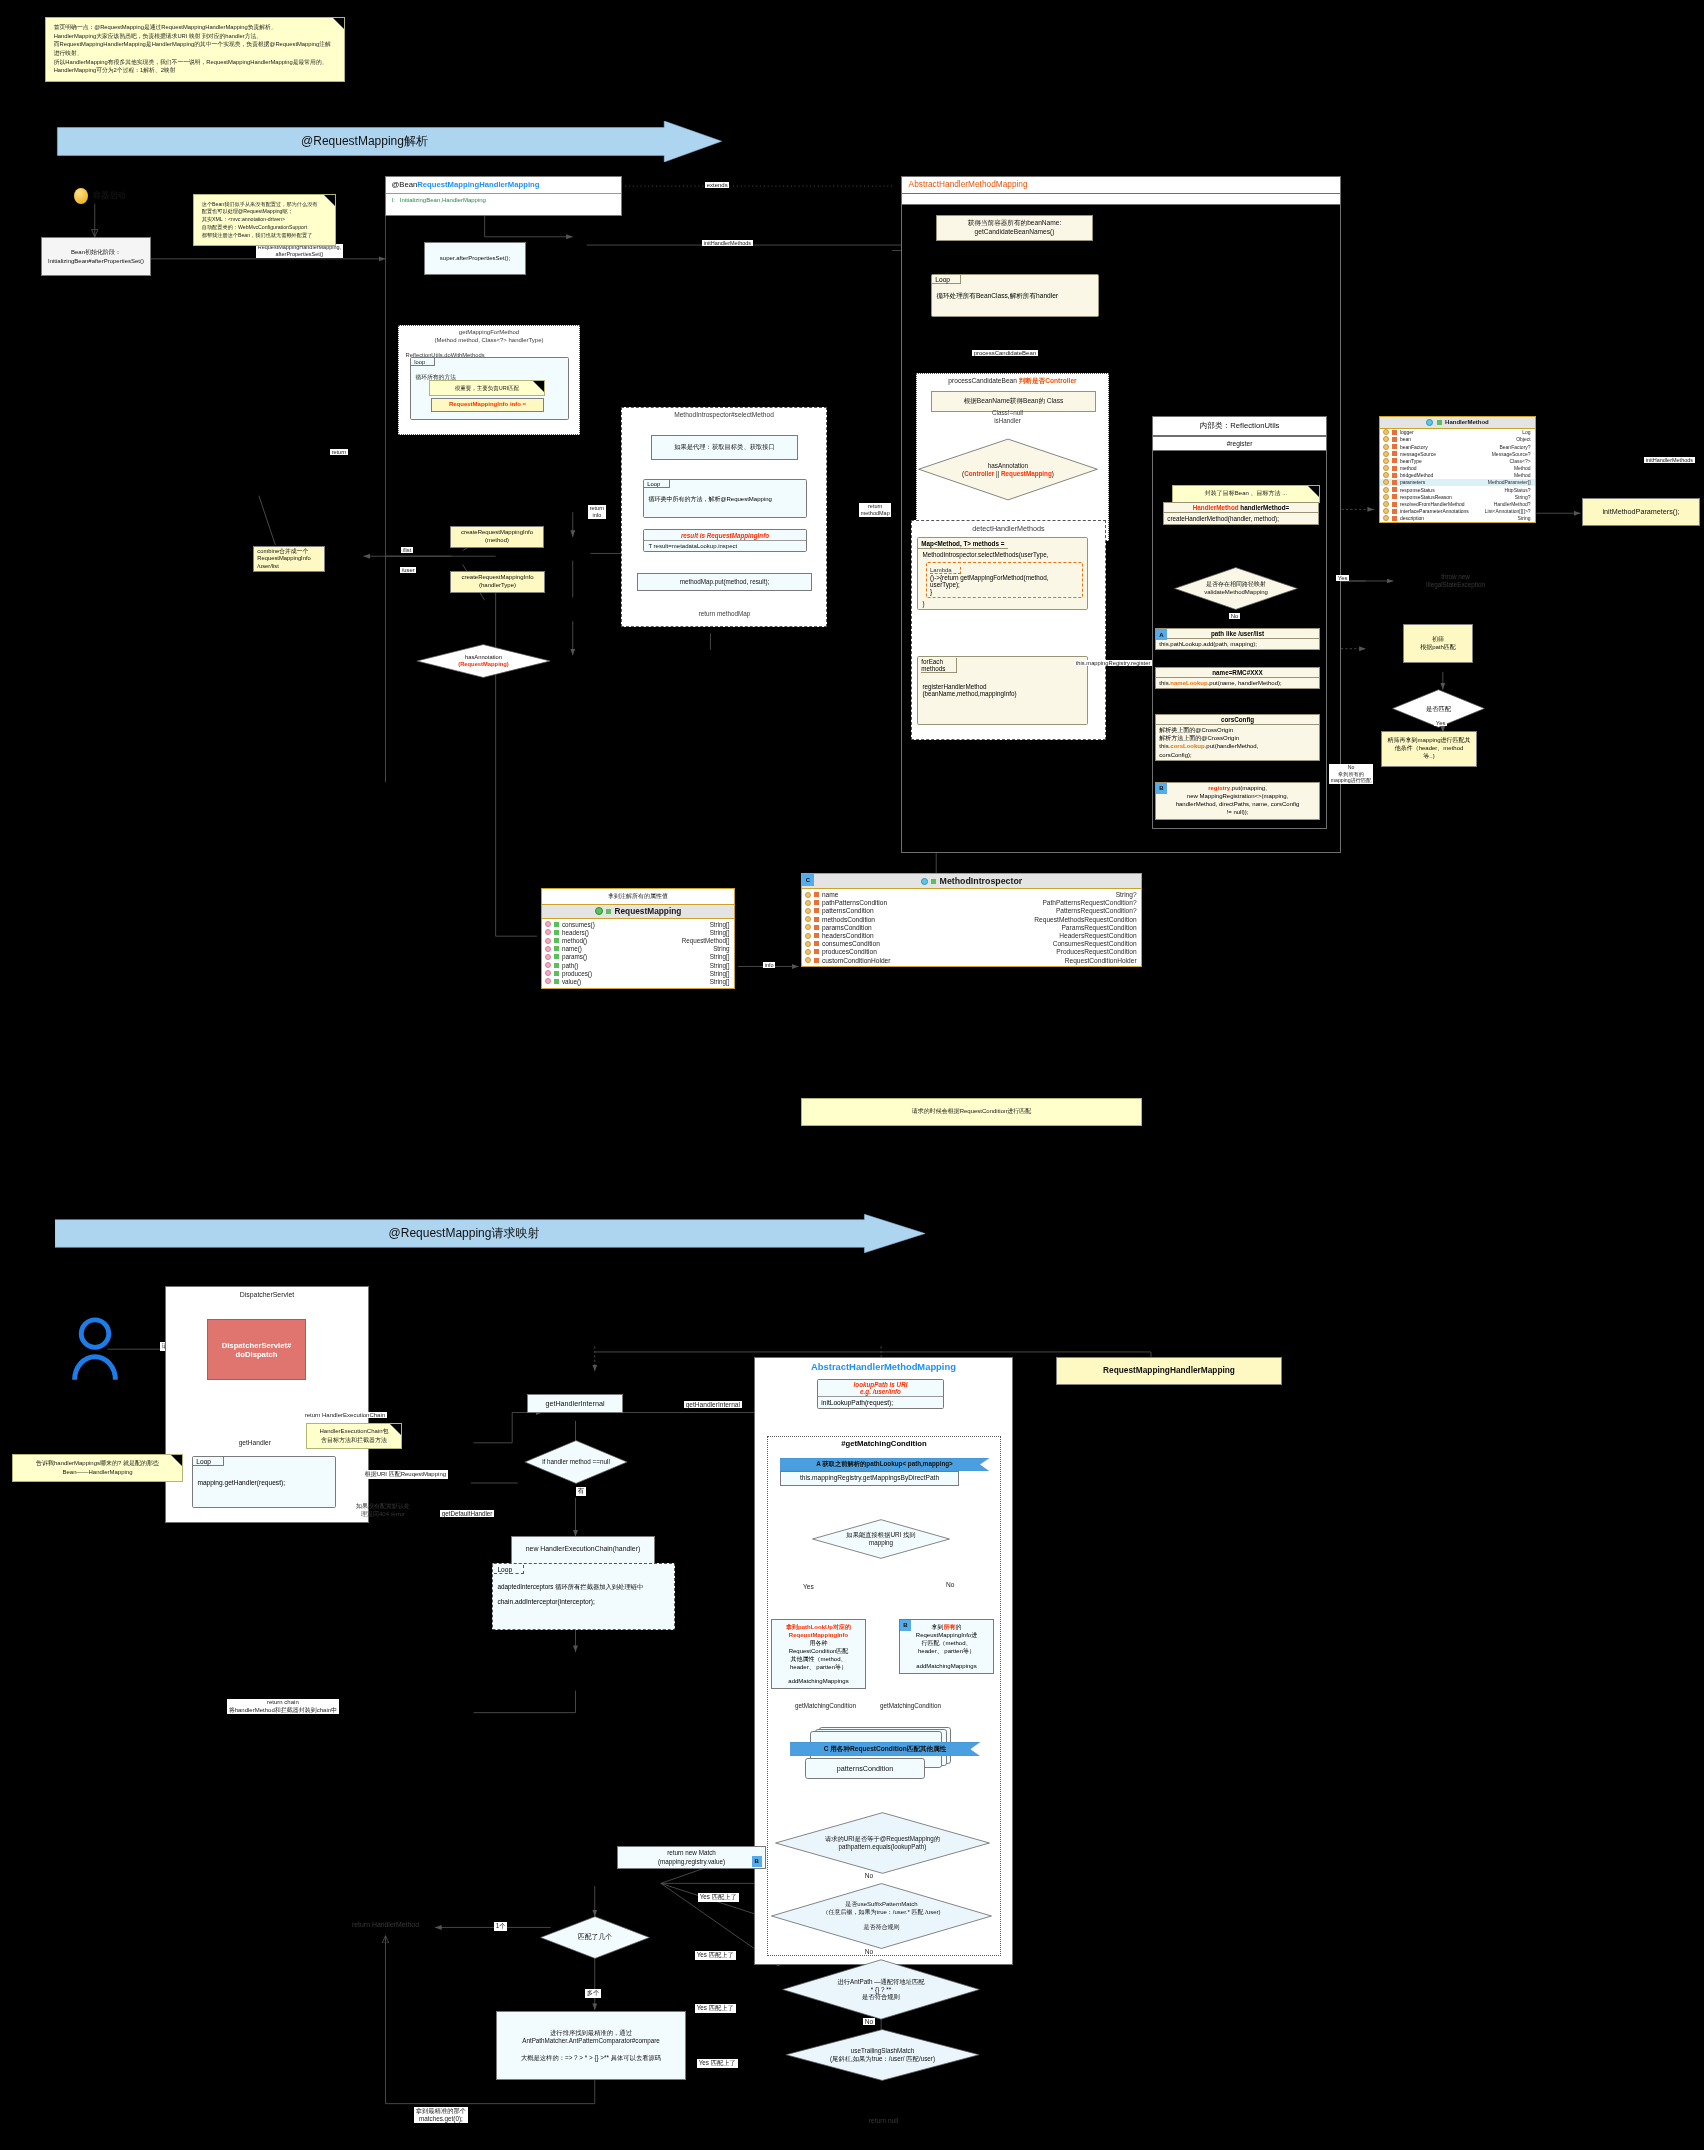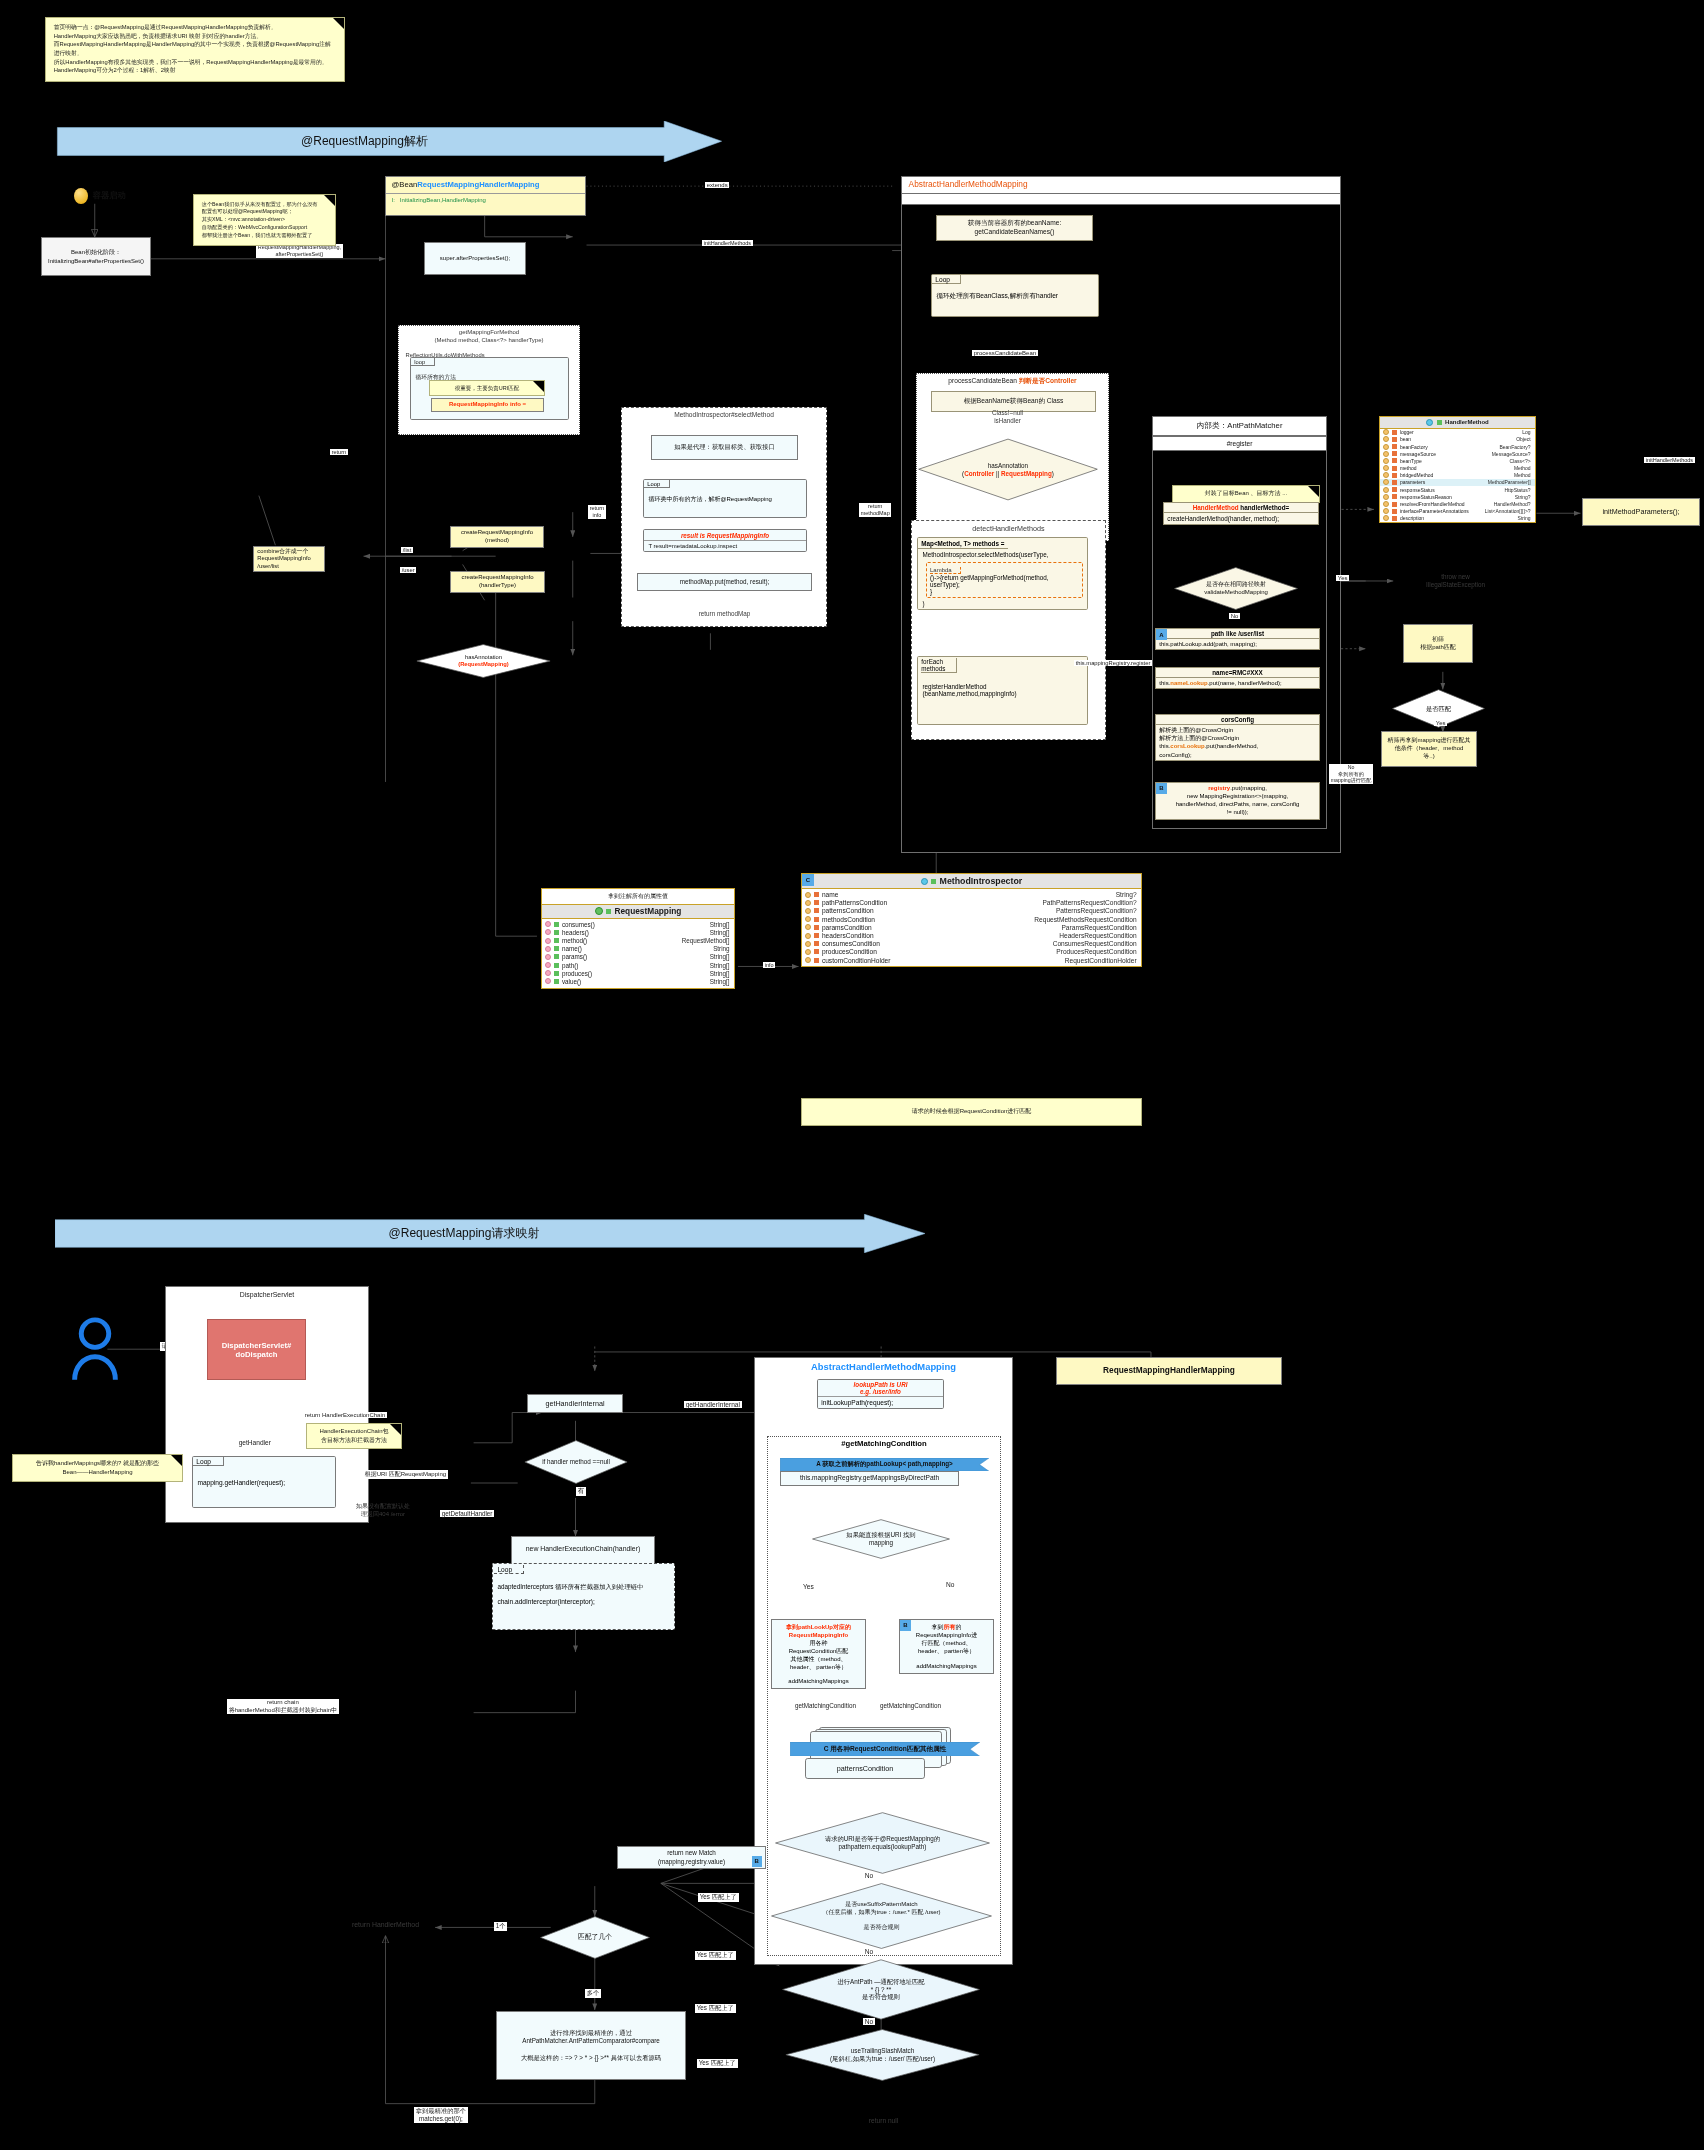--- a/index.html
+++ b/index.html
@@ -247,21 +247,21 @@
 
   <div class="lblc abs" style="left:256px; top:244px; font-size:5.5px; white-space:pre-line;">RequestMappingHandlerMapping,
 afterPropertiesSet()</div>
 
   <div class="note abs" style="left:193px; top:194px; width:143px; font-size:5.2px; white-space:pre-line;">这个Bean我们似乎从来没有配置过，那为什么没有
 配置也可以处理@RequestMapping呢；
 其实XML：&lt;mvc:annotation-driven&gt;
 自动配置类的：WebMvcConfigurationSupport
 都帮我注册这个Bean，我们也就无需额外配置了</div>
 
-  <div class="abs" style="left:385px; top:176px; width:201px; background:#fef9c3; border:0.6px solid #7a7a7a;">
+  <div class="abs" style="left:385px; top:176px; width:237px; background:#ffffff; border:0.6px solid #7a7a7a;">
     <div style="padding:3.3px 5.5px; border-bottom:0.6px solid #9a9a9a; font-size:7.7px;">
       <span style="color:#111;">@Bean</span><span style="color:#1E90FF; font-weight:bold;">RequestMappingHandlerMapping</span>
     </div>
     <div style="padding:3.3px 5.5px; min-height:21px; font-size:6px;">
       <span style="color:#1F8F4A;">I:</span>
       &nbsp;&nbsp;<span style="color:#1F8F4A;">InitializingBean,HandlerMapping</span>
     </div>
   </div>
   <div class="lbl abs" style="left:705px; top:182px; font-size:6px;">extends</div>
   <div class="lbl abs" style="left:702px; top:240px; font-size:5.5px;">initHandlerMethods</div>
@@ -380,21 +380,21 @@
   <div class="abs" style="left:917px; top:656px; width:171px; height:69px; background:#FAF7E6; border:0.6px solid #9a9477; border-radius:1.7px;">
     <div style="position:absolute; left:3.3px; top:0.6px; font-size:6.3px; white-space:pre-line; border-right:0.6px solid #9a9477; border-bottom:0.6px solid #9a9477; padding-right:11px;">forEach
 methods</div>
     <div style="position:absolute; left:4.4px; top:26.4px; font-size:6.3px; white-space:pre-line;">registerHandlerMethod
 (beanName,method,mappingInfo)</div>
   </div>
   <div class="lbl abs" style="left:1074px; top:660px; font-size:5.8px;">this.mappingRegistry.register</div>
 
   <div class="abs" style="left:1152px; top:416px; width:175px; height:413px; background:#000; border:0.6px solid #6f6f6f;"></div>
   <div class="abs" style="left:1152px; top:416px; width:175px; height:20px; background:#fff; border:0.6px solid #6f6f6f; display:flex; align-items:center; justify-content:center;">
-    <span style="font-size:7.7px; color:#111;">内部类：AntPathMatcher</span>
+    <span style="font-size:7.7px; color:#111;">内部类：ReflectionUtils</span>
   </div>
   <div class="abs" style="left:1152px; top:436px; width:175px; height:15.4px; background:#fff; border:0.6px solid #6f6f6f; display:flex; align-items:center; justify-content:center;">
     <span style="font-size:6.6px; color:#111;">#register</span>
   </div>
   <div class="note abs" style="left:1172px; top:485px; width:148px; font-size:6px; text-align:center; padding:3.3px;">封装了目标Bean 、目标方法 ...</div>
   <div class="abs" style="left:1163px; top:502px; width:156px; background:#FAF7E6; border:0.6px solid #9a9477;">
     <div style="text-align:center; font-size:6.3px; padding:1.1px; border-bottom:0.6px solid #9a9477;">
       <span style="color:#FF2D00; font-weight:bold;">HandlerMethod</span><span style="font-weight:bold;"> handlerMethod=</span>
     </div>
     <div style="padding:1.7px 3.3px; font-size:6.3px;">createHandlerMethod(handler, method);</div>

